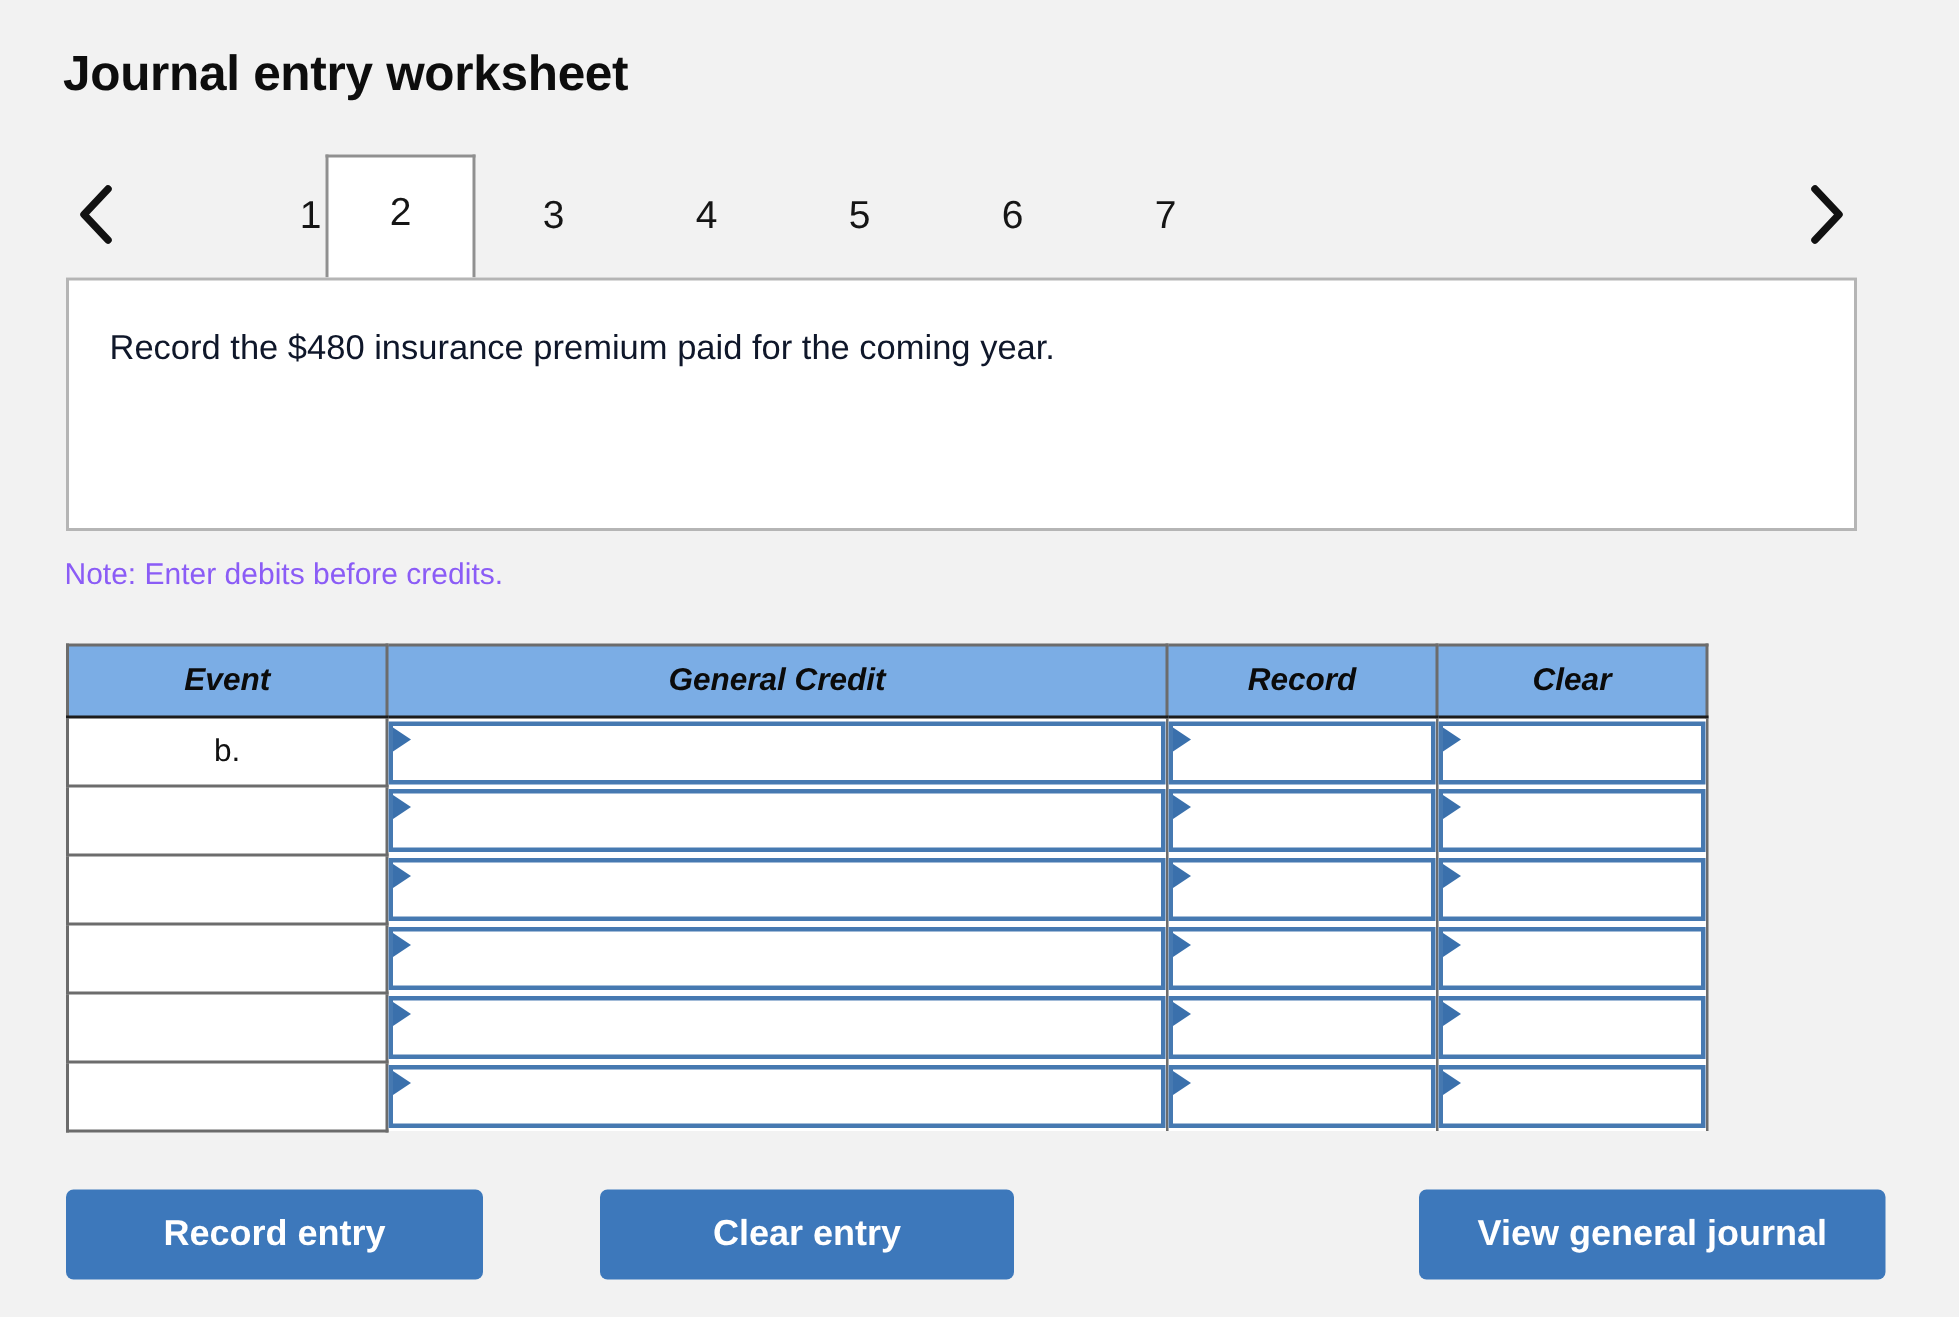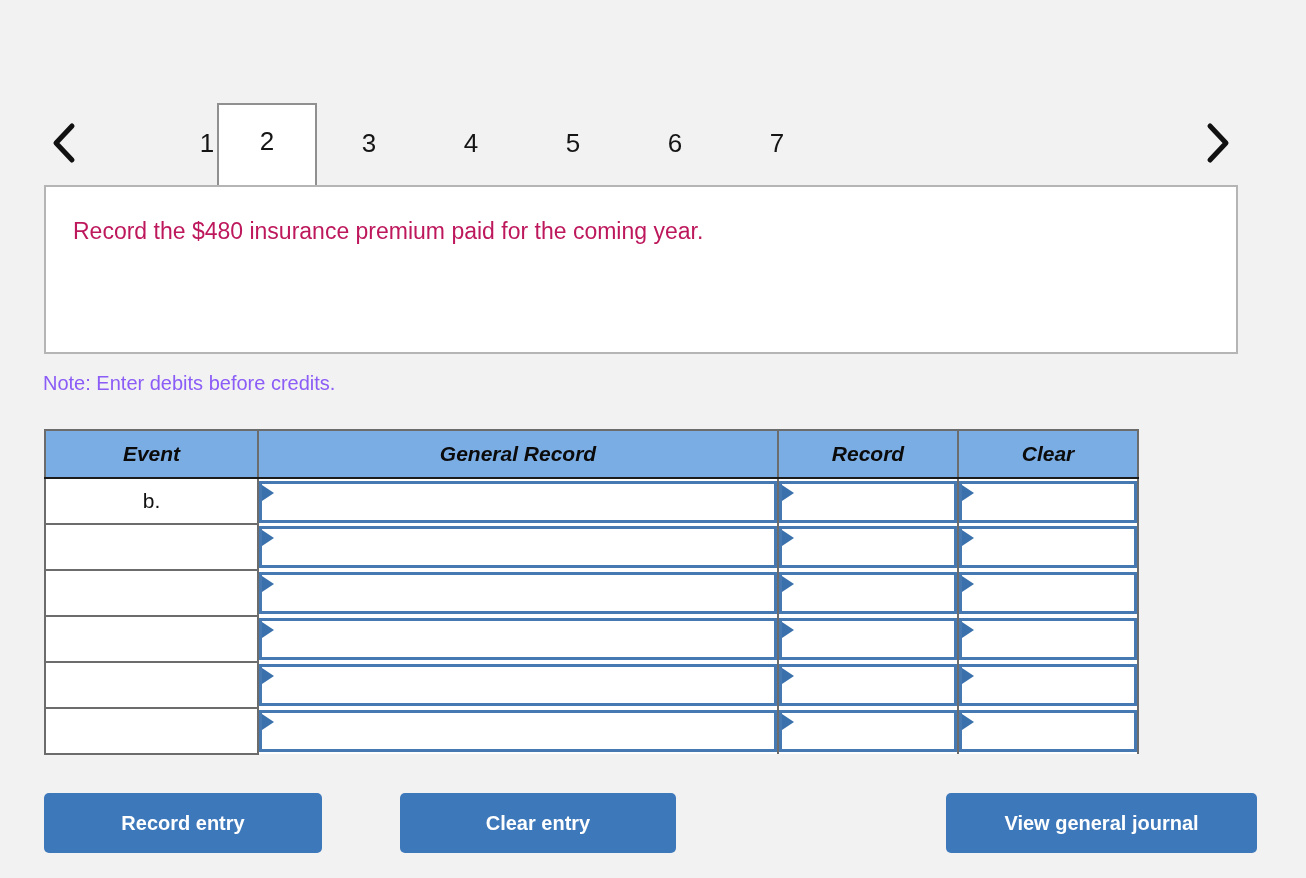--- a/index.html
+++ b/index.html
@@ -85,21 +85,21 @@
     height: 169px;
     background: #ffffff;
     border: 2px solid #b5b5b5;
     box-sizing: border-box;
   }
   .instruction-text {
     position: absolute;
     left: 27px;
     top: 31px;
     font-size: 23px;
-    color: #be185d;
+    color: #0f172a;
     white-space: nowrap;
   }
 
   
   .note {
     position: absolute;
     left: 43px;
     top: 372px;
     font-size: 20px;
     color: #8b5cf6;
@@ -176,39 +176,40 @@
     border-left: 12px solid #3a70ac;
   }
 
   
   .btn {
     position: absolute;
     height: 60px;
     border-radius: 5px;
     background: #3d78bb;
     color: #ffffff;
-    font-size: 20px;
+    font-size: 24px;
     font-weight: bold;
     display: flex;
     align-items: center;
     justify-content: center;
     cursor: pointer;
     user-select: none;
     border: none;
     font-family: "Liberation Sans", sans-serif;
   }
   .btn-record { left: 44px;  top: 793px; width: 278px; }
   .btn-clear  { left: 400px; top: 793px; width: 276px; }
   .btn-view   { left: 946px; top: 793px; width: 311px; }
 </style>
 </head>
 <body>
 
 <div class="page">
 
+  <div class="page-title">Journal entry worksheet</div>
 
   <div class="tabbar">
     <div class="tab-arrow tab-arrow-prev">
       <svg width="26" height="42" viewBox="0 0 26 42" aria-hidden="true">
         <polyline points="21,4 5,21 21,38" fill="none" stroke="#111111" stroke-width="5" stroke-linecap="round" stroke-linejoin="round"></polyline>
       </svg>
     </div>
 
     <div class="tab" id="tab-0" style="left:125px;  width:80px;">1</div>
     <div class="tab active" id="tab-1" style="left:175px; width:100px;">2</div>
@@ -234,21 +235,21 @@
   <table class="journal-table">
     <colgroup>
       <col class="col-event">
         <col class="col-journal">
         <col class="col-debit">
         <col class="col-credit">
     </colgroup>
     <thead>
       <tr>
         <th>Event</th>
-        <th>General Record</th>
+        <th>General Credit</th>
         <th>Record</th>
         <th>Clear</th>
       </tr>
     </thead>
     <tbody>
       <tr class="first-body-row">
         <td class="event-cell">b.</td>
         <td class="input-cell">
           <div class="cell-input">
               <span class="marker"></span>

